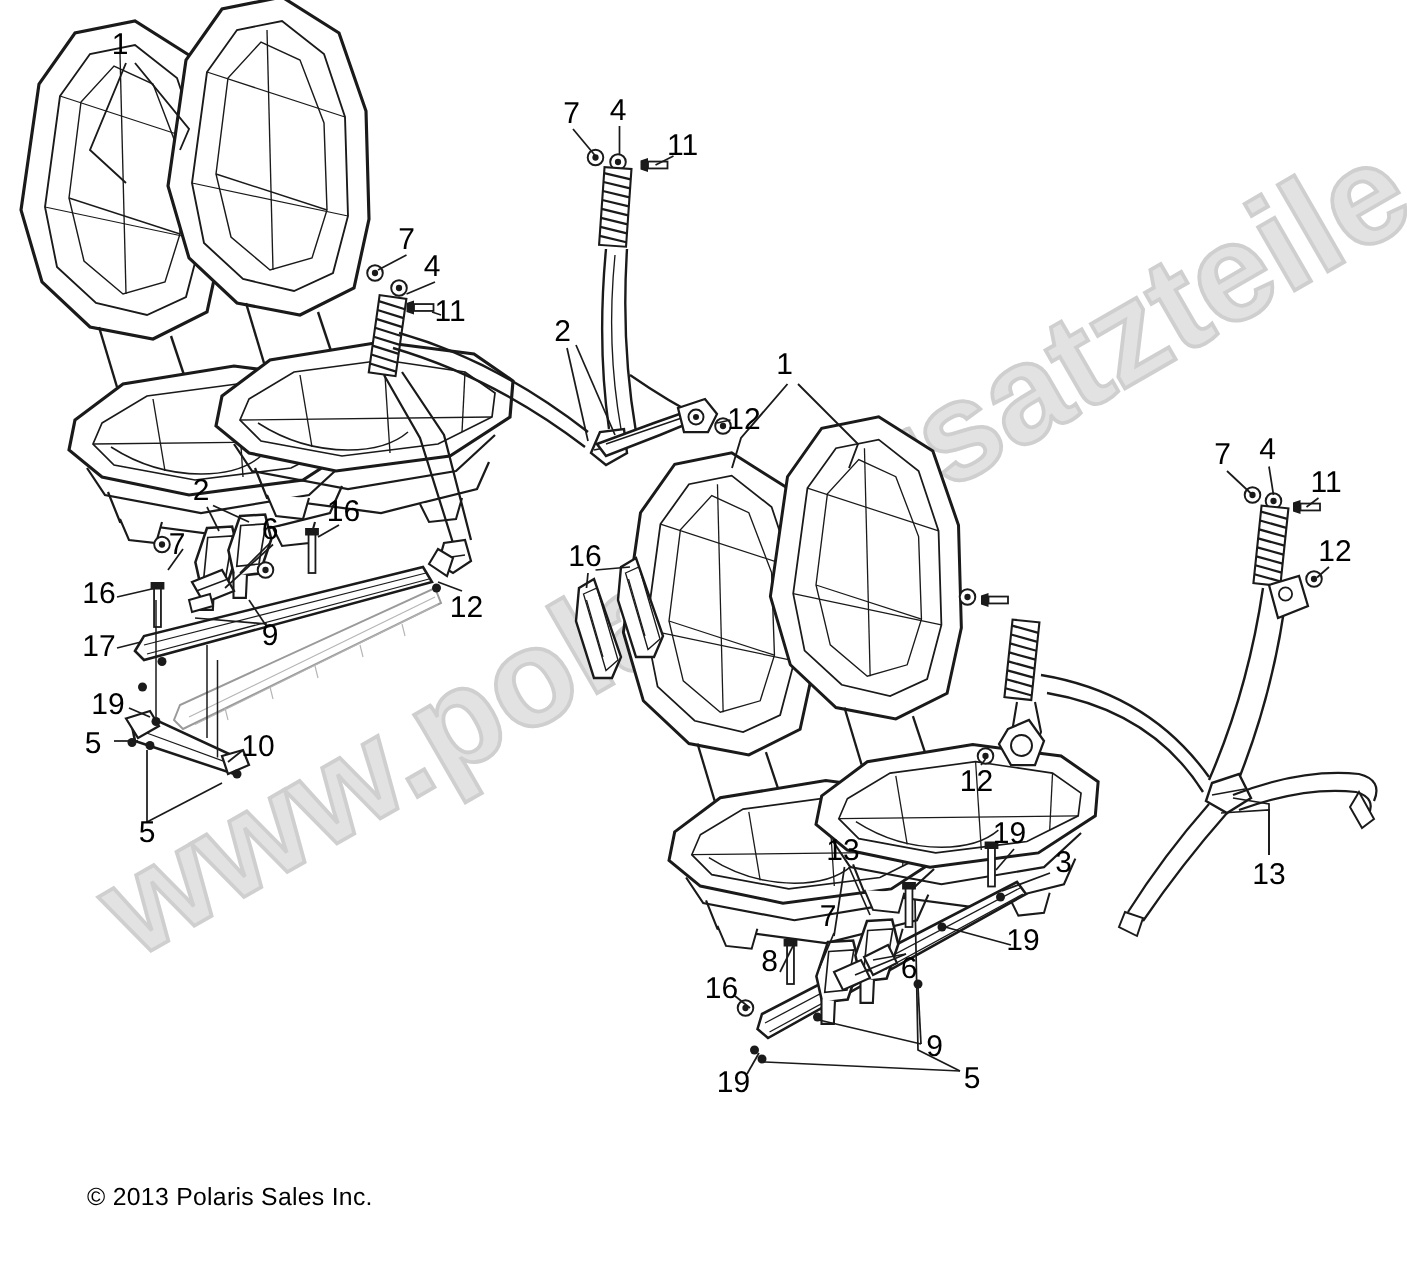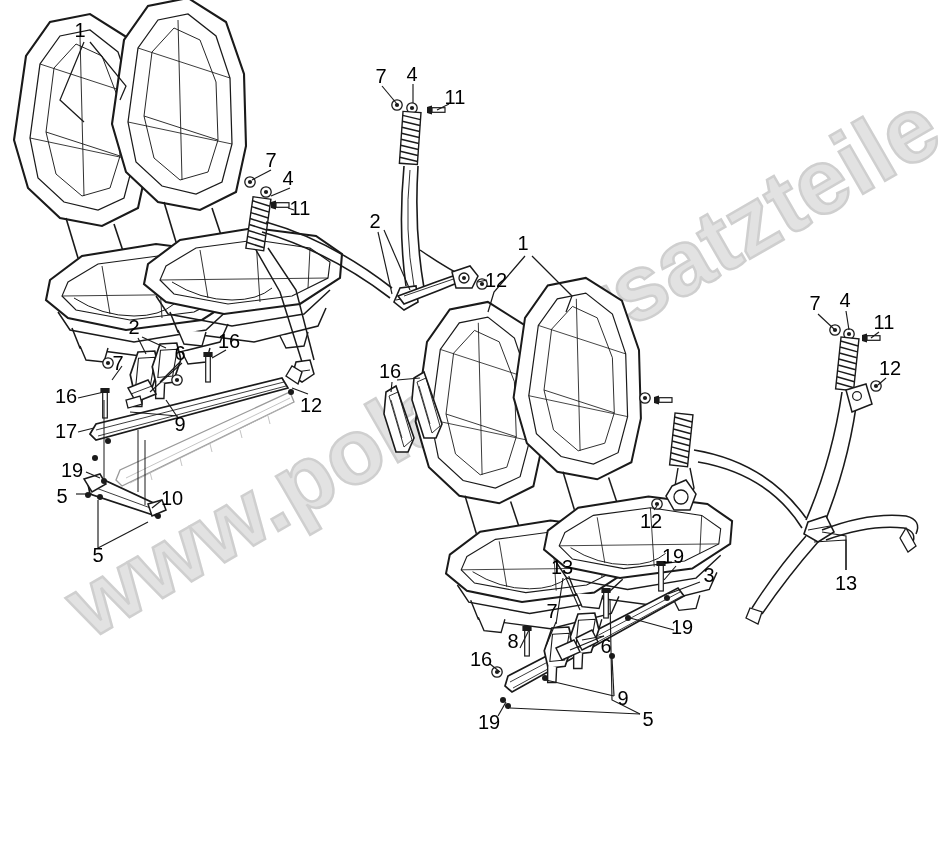--- a/index.html
+++ b/index.html
@@ -403,14 +403,15 @@
   <div class="lbl" style="left:709px;top:575px">3</div>
   <div class="lbl" style="left:552px;top:611px">7</div>
   <div class="lbl" style="left:513px;top:641px">8</div>
   <div class="lbl" style="left:481px;top:659px">16</div>
   <div class="lbl" style="left:606px;top:646px">6</div>
   <div class="lbl" style="left:682px;top:627px">19</div>
   <div class="lbl" style="left:623px;top:698px">9</div>
   <div class="lbl" style="left:489px;top:722px">19</div>
   <div class="lbl" style="left:648px;top:719px">5</div>
 
+  <div id="copyright">© 2013 Polaris Sales Inc.</div>
 
 </div>
 
 </body></html>

